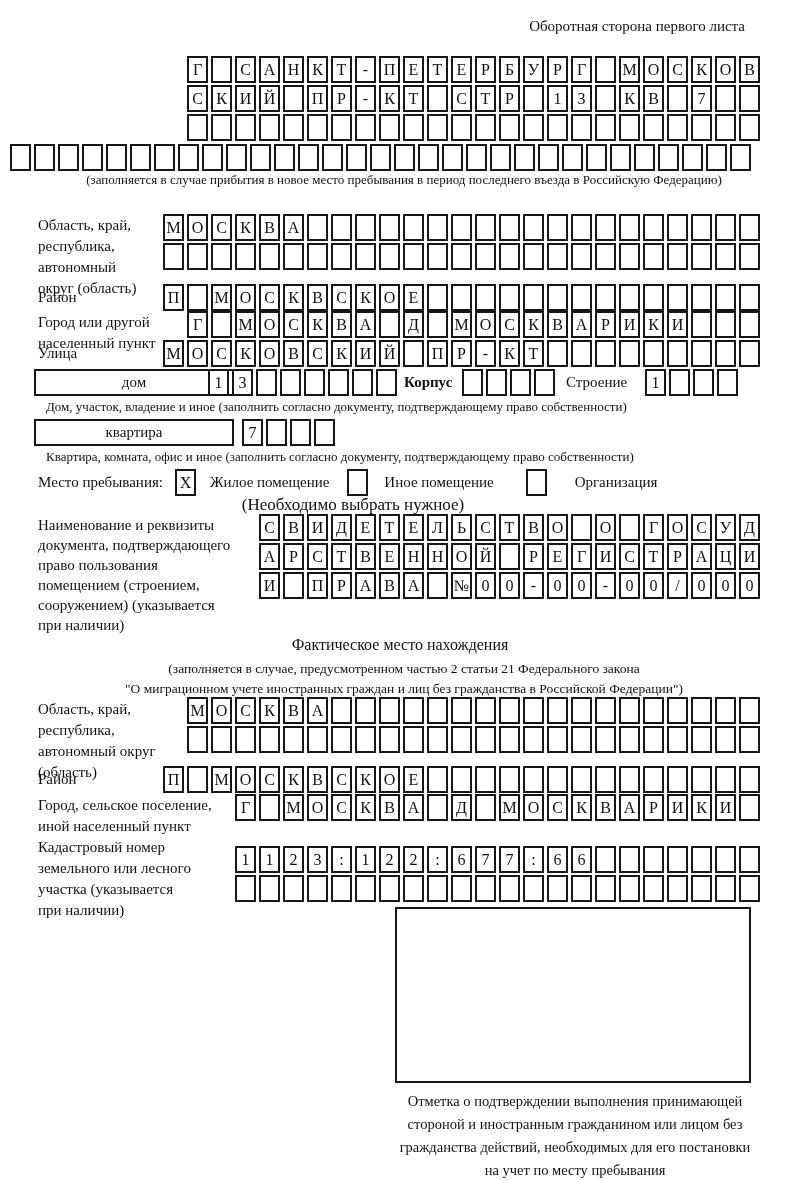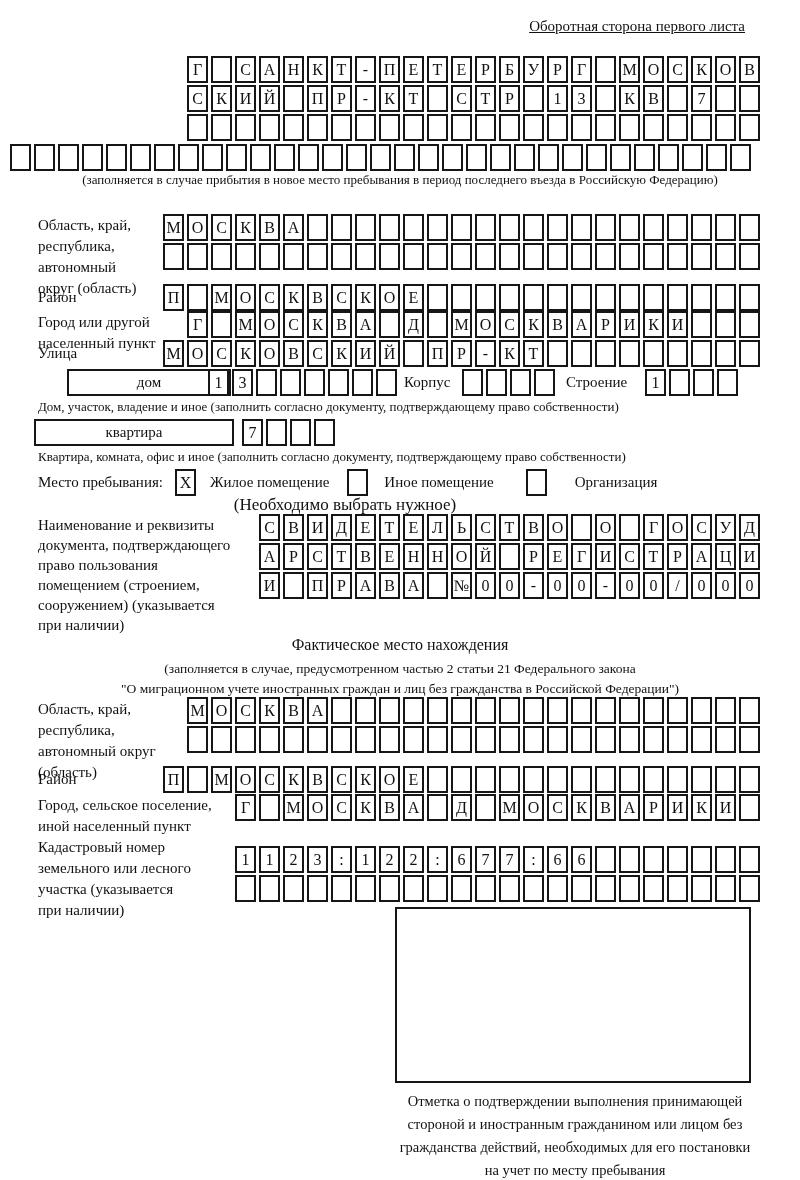--- a/index.html
+++ b/index.html
@@ -9,32 +9,32 @@
   .lbl{font-size:15px;line-height:21px;}
   .lh26{line-height:26px;}
   .lh20{line-height:20px;}
   .cellrow{white-space:nowrap;line-height:0;}
   .cell{display:inline-block;box-sizing:border-box;width:21px;height:27px;border:2px solid #161616;
         margin-right:3px;text-align:center;font-size:16px;line-height:23px;vertical-align:top;
         font-family:"Liberation Serif","DejaVu Serif",serif;}
   .cellrow .cell:last-child{margin-right:0;}
   .bigbox{box-sizing:border-box;height:27px;border:2px solid #161616;text-align:center;
           font-size:15px;line-height:23px;}
-  .caption{font-size:13px;line-height:17px;}
+  .caption{font-size:13px;line-height:17px;padding-left:8px;}
   .center{left:0;right:0;text-align:center;}
   .heading{font-weight:bold;font-size:17px;}
   .rt{right:40px;}
   .stamp-box{box-sizing:border-box;border:2px solid #161616;background:#fff;}
 </style>
 </head>
 <body>
 
 <div class="page">
 
-  <div class="abs lbl" style="top:16px;right:55px;text-decoration:underline;">Оборотная сторона первого листа</div>
+  <div class="abs lbl" style="top:16px;right:55px;">Оборотная сторона первого листа</div>
 
   <div class="abs cellrow rt" style="top:56px;"><span class="cell">Г</span><span class="cell"></span><span class="cell">С</span><span class="cell">А</span><span class="cell">Н</span><span class="cell">К</span><span class="cell">Т</span><span class="cell">-</span><span class="cell">П</span><span class="cell">Е</span><span class="cell">Т</span><span class="cell">Е</span><span class="cell">Р</span><span class="cell">Б</span><span class="cell">У</span><span class="cell">Р</span><span class="cell">Г</span><span class="cell"></span><span class="cell">М</span><span class="cell">О</span><span class="cell">С</span><span class="cell">К</span><span class="cell">О</span><span class="cell">В</span></div>
   <div class="abs cellrow rt" style="top:85px;"><span class="cell">С</span><span class="cell">К</span><span class="cell">И</span><span class="cell">Й</span><span class="cell"></span><span class="cell">П</span><span class="cell">Р</span><span class="cell">-</span><span class="cell">К</span><span class="cell">Т</span><span class="cell"></span><span class="cell">С</span><span class="cell">Т</span><span class="cell">Р</span><span class="cell"></span><span class="cell">1</span><span class="cell">3</span><span class="cell"></span><span class="cell">К</span><span class="cell">В</span><span class="cell"></span><span class="cell">7</span><span class="cell"></span><span class="cell"></span></div>
   <div class="abs cellrow rt" style="top:114px;"><span class="cell"></span><span class="cell"></span><span class="cell"></span><span class="cell"></span><span class="cell"></span><span class="cell"></span><span class="cell"></span><span class="cell"></span><span class="cell"></span><span class="cell"></span><span class="cell"></span><span class="cell"></span><span class="cell"></span><span class="cell"></span><span class="cell"></span><span class="cell"></span><span class="cell"></span><span class="cell"></span><span class="cell"></span><span class="cell"></span><span class="cell"></span><span class="cell"></span><span class="cell"></span><span class="cell"></span></div>
   <div class="abs cellrow" style="top:144px;left:10px;"><span class="cell"></span><span class="cell"></span><span class="cell"></span><span class="cell"></span><span class="cell"></span><span class="cell"></span><span class="cell"></span><span class="cell"></span><span class="cell"></span><span class="cell"></span><span class="cell"></span><span class="cell"></span><span class="cell"></span><span class="cell"></span><span class="cell"></span><span class="cell"></span><span class="cell"></span><span class="cell"></span><span class="cell"></span><span class="cell"></span><span class="cell"></span><span class="cell"></span><span class="cell"></span><span class="cell"></span><span class="cell"></span><span class="cell"></span><span class="cell"></span><span class="cell"></span><span class="cell"></span><span class="cell"></span><span class="cell"></span></div>
   <div class="abs caption center" style="top:171px;">(заполняется в случае прибытия в новое место пребывания в период последнего въезда в Российскую Федерацию)</div>
 
 
   <div class="abs lbl" style="top:215px;left:38px;">Область, край,<br>республика,<br>автономный<br>округ (область)</div>
   <div class="abs cellrow rt" style="top:214px;"><span class="cell">М</span><span class="cell">О</span><span class="cell">С</span><span class="cell">К</span><span class="cell">В</span><span class="cell">А</span><span class="cell"></span><span class="cell"></span><span class="cell"></span><span class="cell"></span><span class="cell"></span><span class="cell"></span><span class="cell"></span><span class="cell"></span><span class="cell"></span><span class="cell"></span><span class="cell"></span><span class="cell"></span><span class="cell"></span><span class="cell"></span><span class="cell"></span><span class="cell"></span><span class="cell"></span><span class="cell"></span><span class="cell"></span></div>
@@ -42,23 +42,23 @@
 
   <div class="abs lbl" style="top:287px;left:38px;">Район</div>
   <div class="abs cellrow rt" style="top:284px;"><span class="cell">П</span><span class="cell"></span><span class="cell">М</span><span class="cell">О</span><span class="cell">С</span><span class="cell">К</span><span class="cell">В</span><span class="cell">С</span><span class="cell">К</span><span class="cell">О</span><span class="cell">Е</span><span class="cell"></span><span class="cell"></span><span class="cell"></span><span class="cell"></span><span class="cell"></span><span class="cell"></span><span class="cell"></span><span class="cell"></span><span class="cell"></span><span class="cell"></span><span class="cell"></span><span class="cell"></span><span class="cell"></span><span class="cell"></span></div>
 
   <div class="abs lbl" style="top:312px;left:38px;">Город или другой<br>населенный пункт</div>
   <div class="abs cellrow rt" style="top:311px;"><span class="cell">Г</span><span class="cell"></span><span class="cell">М</span><span class="cell">О</span><span class="cell">С</span><span class="cell">К</span><span class="cell">В</span><span class="cell">А</span><span class="cell"></span><span class="cell">Д</span><span class="cell"></span><span class="cell">М</span><span class="cell">О</span><span class="cell">С</span><span class="cell">К</span><span class="cell">В</span><span class="cell">А</span><span class="cell">Р</span><span class="cell">И</span><span class="cell">К</span><span class="cell">И</span><span class="cell"></span><span class="cell"></span><span class="cell"></span></div>
 
   <div class="abs lbl" style="top:343px;left:38px;">Улица</div>
   <div class="abs cellrow rt" style="top:340px;"><span class="cell">М</span><span class="cell">О</span><span class="cell">С</span><span class="cell">К</span><span class="cell">О</span><span class="cell">В</span><span class="cell">С</span><span class="cell">К</span><span class="cell">И</span><span class="cell">Й</span><span class="cell"></span><span class="cell">П</span><span class="cell">Р</span><span class="cell">-</span><span class="cell">К</span><span class="cell">Т</span><span class="cell"></span><span class="cell"></span><span class="cell"></span><span class="cell"></span><span class="cell"></span><span class="cell"></span><span class="cell"></span><span class="cell"></span><span class="cell"></span></div>
 
-  <div class="abs bigbox" style="top:369px;left:34px;width:164px;margin-left:33px;">дом</div>
+  <div class="abs bigbox" style="top:369px;left:34px;width:200px;">дом</div>
   <div class="abs cellrow" style="top:369px;left:208px;"><span class="cell">1</span><span class="cell">3</span><span class="cell"></span><span class="cell"></span><span class="cell"></span><span class="cell"></span><span class="cell"></span><span class="cell"></span></div>
-  <div class="abs lbl" style="top:372px;left:404px;">Корпус</div>
+  <div class="abs lbl" style="top:372px;left:404px;font-weight:bold;">Корпус</div>
   <div class="abs cellrow" style="top:369px;left:462px;"><span class="cell"></span><span class="cell"></span><span class="cell"></span><span class="cell"></span></div>
   <div class="abs lbl" style="top:372px;left:566px;">Строение</div>
   <div class="abs cellrow" style="top:369px;left:645px;"><span class="cell">1</span><span class="cell"></span><span class="cell"></span><span class="cell"></span></div>
   <div class="abs caption" style="top:398px;left:38px;">Дом, участок, владение и иное (заполнить согласно документу, подтверждающему право собственности)</div>
 
   <div class="abs bigbox" style="top:419px;left:34px;width:200px;">квартира</div>
   <div class="abs cellrow" style="top:419px;left:242px;"><span class="cell">7</span><span class="cell"></span><span class="cell"></span><span class="cell"></span></div>
   <div class="abs" style="top:469px;left:38px;white-space:nowrap;">
     <span class="lbl" style="display:inline-block;vertical-align:top;line-height:27px;">Место пребывания:</span>
     <span class="cellrow" style="display:inline-block;vertical-align:top;margin-left:8px;"><span class="cell">X</span></span>

